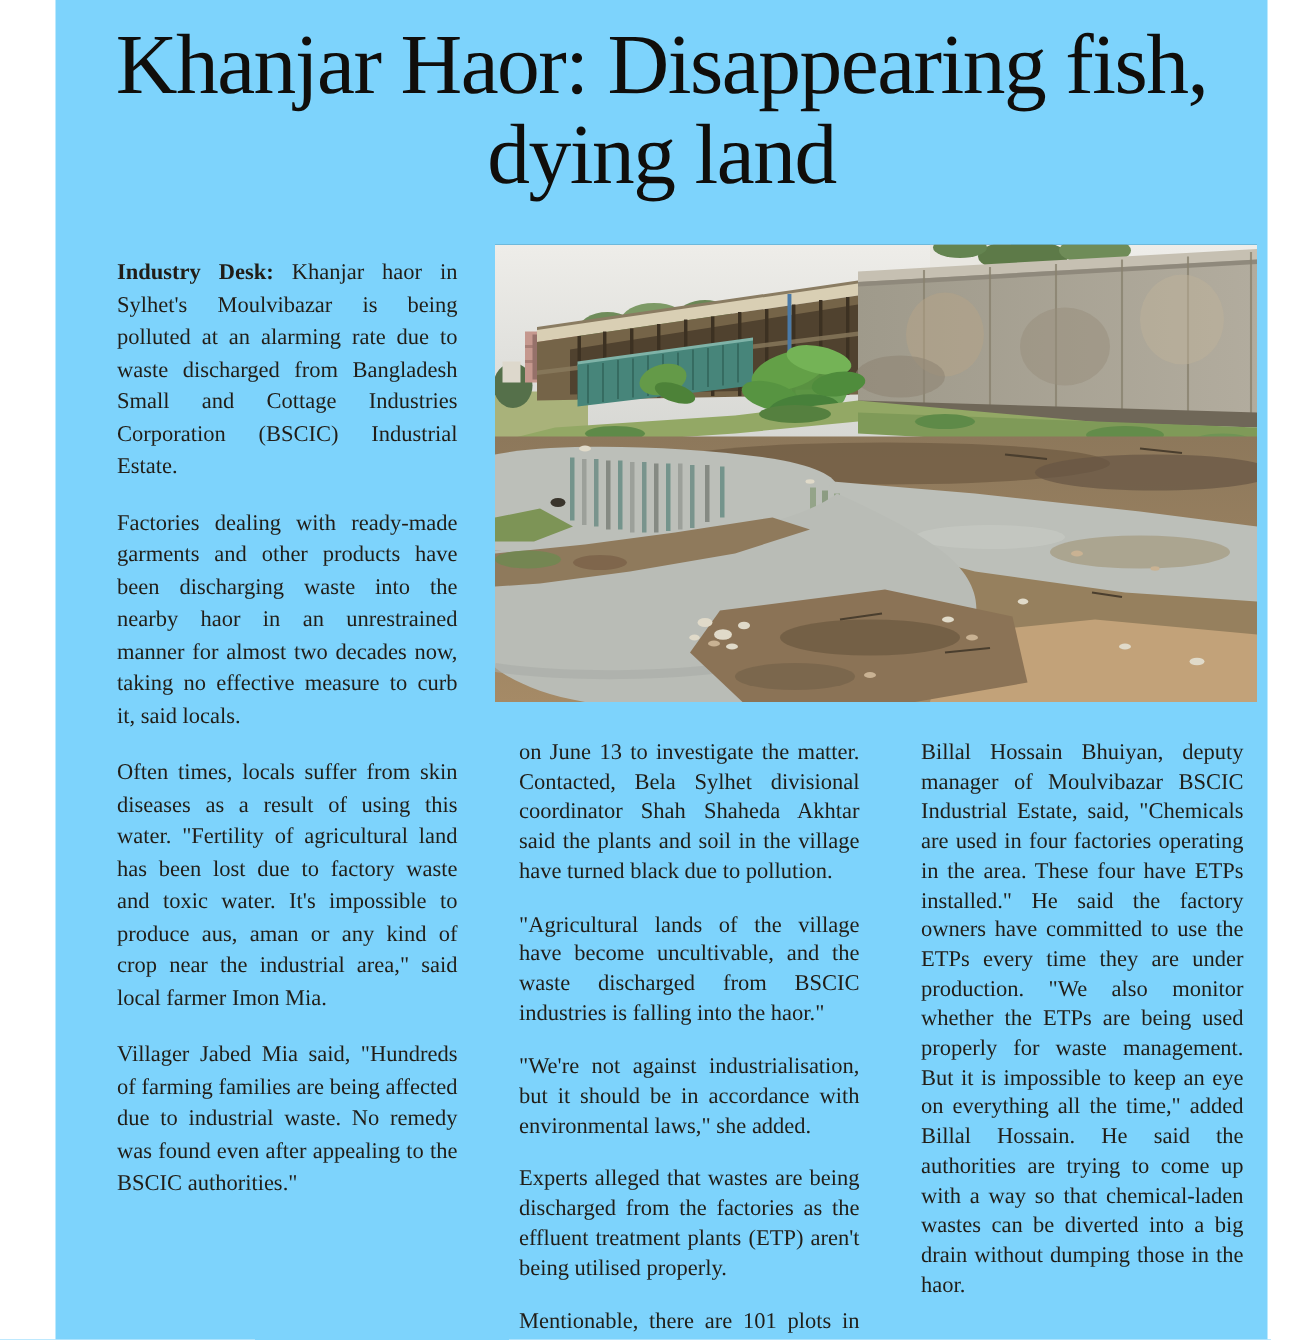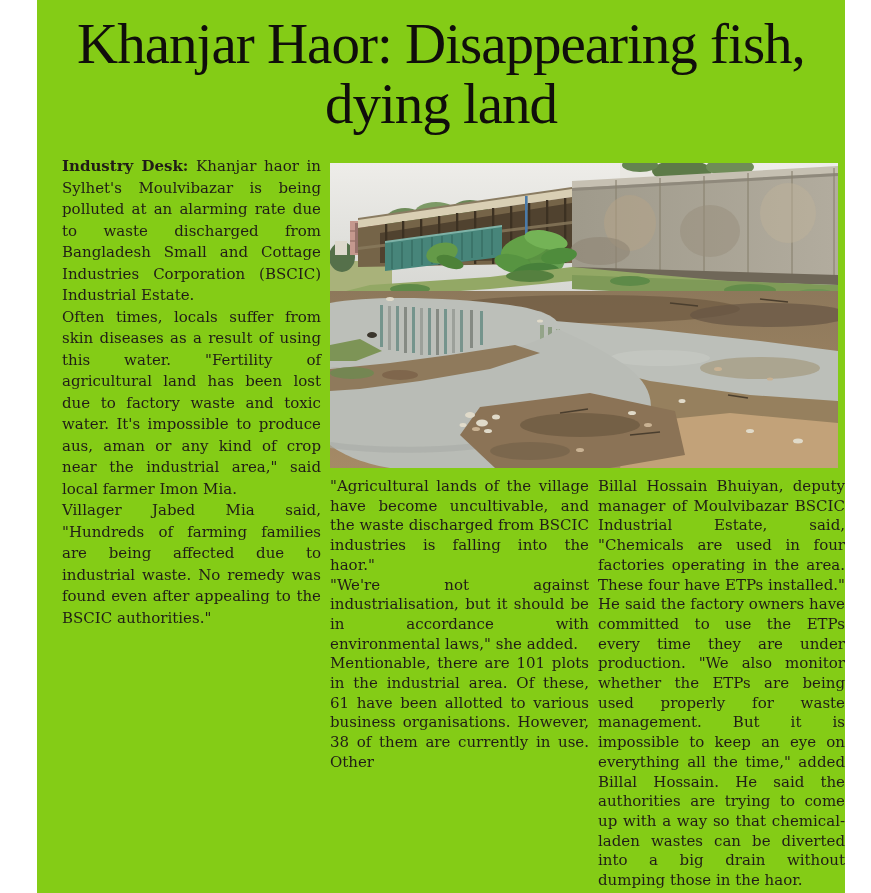--- a/index.html
+++ b/index.html
@@ -3,53 +3,54 @@
 <meta charset="utf-8">
 <title>Newspaper clipping</title>
 <style>
   html,body{margin:0;padding:0;}
   body{
     width:871px;height:893px;background:#ffffff;position:relative;overflow:hidden;
     font-family:"DejaVu Serif", serif;
   }
   .page{
     position:absolute;left:37px;top:0;width:808px;height:893px;
-    background:#84cc16;
+    background:#7dd3fc;
   }
   .headline{
     position:absolute;top:14px;left:0;right:0;margin:0 auto;max-width:730px;
     font-family:"Liberation Serif", serif;font-weight:400;
     font-size:57px;line-height:1.05;text-align:center;color:#100e0b;
     letter-spacing:-1px;
   }
   .col{
     position:absolute;color:#211d17;text-align:justify;
     font-family:"DejaVu Serif", serif;
     -webkit-hyphens:auto;hyphens:auto;
   }
-  .col p{margin:0;padding:0;}
+  .col p{margin:16px;padding:0;font-family:Liberation Serif, serif;}
   .col1{left:25px;top:156px;width:259px;font-size:15px;line-height:21.5px;}
   .col2{left:293px;top:477px;width:259px;font-size:15px;line-height:19.7px;}
   .col3{left:561px;top:477px;width:247px;font-size:15px;line-height:19.7px;}
   .lead-label{font-weight:700;}
   .photo{
     position:absolute;left:293px;top:163px;width:508px;height:305px;margin:0;
     overflow:hidden;
   }
   .photo svg{display:block;width:100%;height:100%;}
 </style>
 </head>
 <body>
 
 <div class="page">
 
   <h1 class="headline">Khanjar Haor: Disappearing fish, dying land</h1>
 
   <div class="col col1">
     <p><span class="lead-label">Industry Desk:</span> <span>Khanjar haor in Sylhet's Moulvibazar is being polluted at an alarming rate due to waste discharged from Bangladesh Small and Cottage Industries Corporation (BSCIC) Industrial Estate.</span></p>
+    <p>Factories dealing with ready-made garments and other products have been discharging waste into the nearby haor in an unrestrained manner for almost two decades now, taking no effective measure to curb it, said locals.</p>
     <p>Often times, locals suffer from skin diseases as a result of using this water. "Fertility of agricultural land has been lost due to factory waste and toxic water. It's impossible to produce aus, aman or any kind of crop near the industrial area," said local farmer Imon Mia.</p>
     <p>Villager Jabed Mia said, "Hundreds of farming families are being affected due to industrial waste. No remedy was found even after appealing to the BSCIC authorities."</p>
 
   </div>
 
   <figure class="photo">
     <svg viewBox="0 0 508 305" preserveAspectRatio="none" xmlns="http://www.w3.org/2000/svg">
       <defs>
         <linearGradient id="sky" x1="0" y1="0" x2="0" y2="1">
           <stop offset="0" stop-color="#eeedе9"></stop>
@@ -229,22 +230,24 @@
         <line x1="398" y1="232" x2="418" y2="235"></line>
         <line x1="340" y1="140" x2="368" y2="143"></line>
         <line x1="430" y1="136" x2="458" y2="139"></line>
       </g>
 
       <ellipse cx="42" cy="172" rx="5" ry="3" fill="#3a352c"></ellipse>
     </svg>
   </figure>
 
   <div class="col col2">
+    <p>on June 13 to investigate the matter. Contacted, Bela Sylhet divisional coordinator Shah Shaheda Akhtar said the plants and soil in the village have turned black due to pollution.</p>
     <p>"Agricultural lands of the village have become uncultivable, and the waste discharged from BSCIC industries is falling into the haor."</p>
     <p>"We're not against industrialisation, but it should be in accordance with environmental laws," she added.</p>
+    <p>Experts alleged that wastes are being discharged from the factories as the effluent treatment plants (ETP) aren't being utilised properly.</p>
     <p>Mentionable, there are 101 plots in the industrial area. Of these, 61 have been allotted to various business organisations. However, 38 of them are currently in use. Other</p>
   </div>
 
   <div class="col col3">
     <p>Billal Hossain Bhuiyan, deputy manager of Moulvibazar BSCIC Industrial Estate, said, "Chemicals are used in four factories operating in the area. These four have ETPs installed." He said the factory owners have committed to use the ETPs every time they are under production. "We also monitor whether the ETPs are being used properly for waste management. But it is impossible to keep an eye on everything all the time," added Billal Hossain. He said the authorities are trying to come up with a way so that chemical-laden wastes can be diverted into a big drain without dumping those in the haor.</p>
   </div>
 
 </div>
 
 </body></html>

